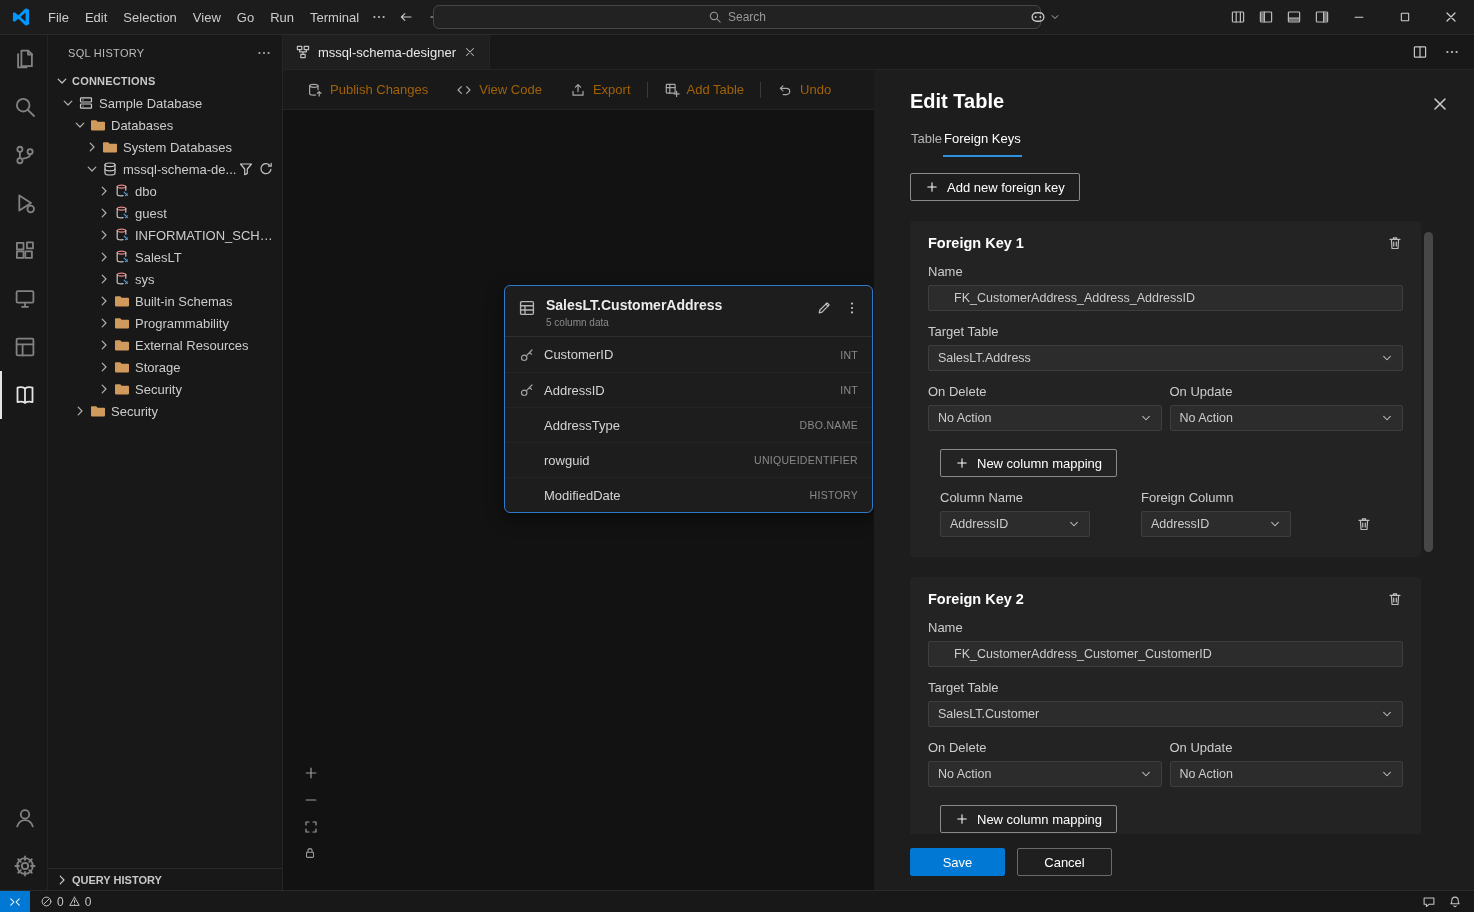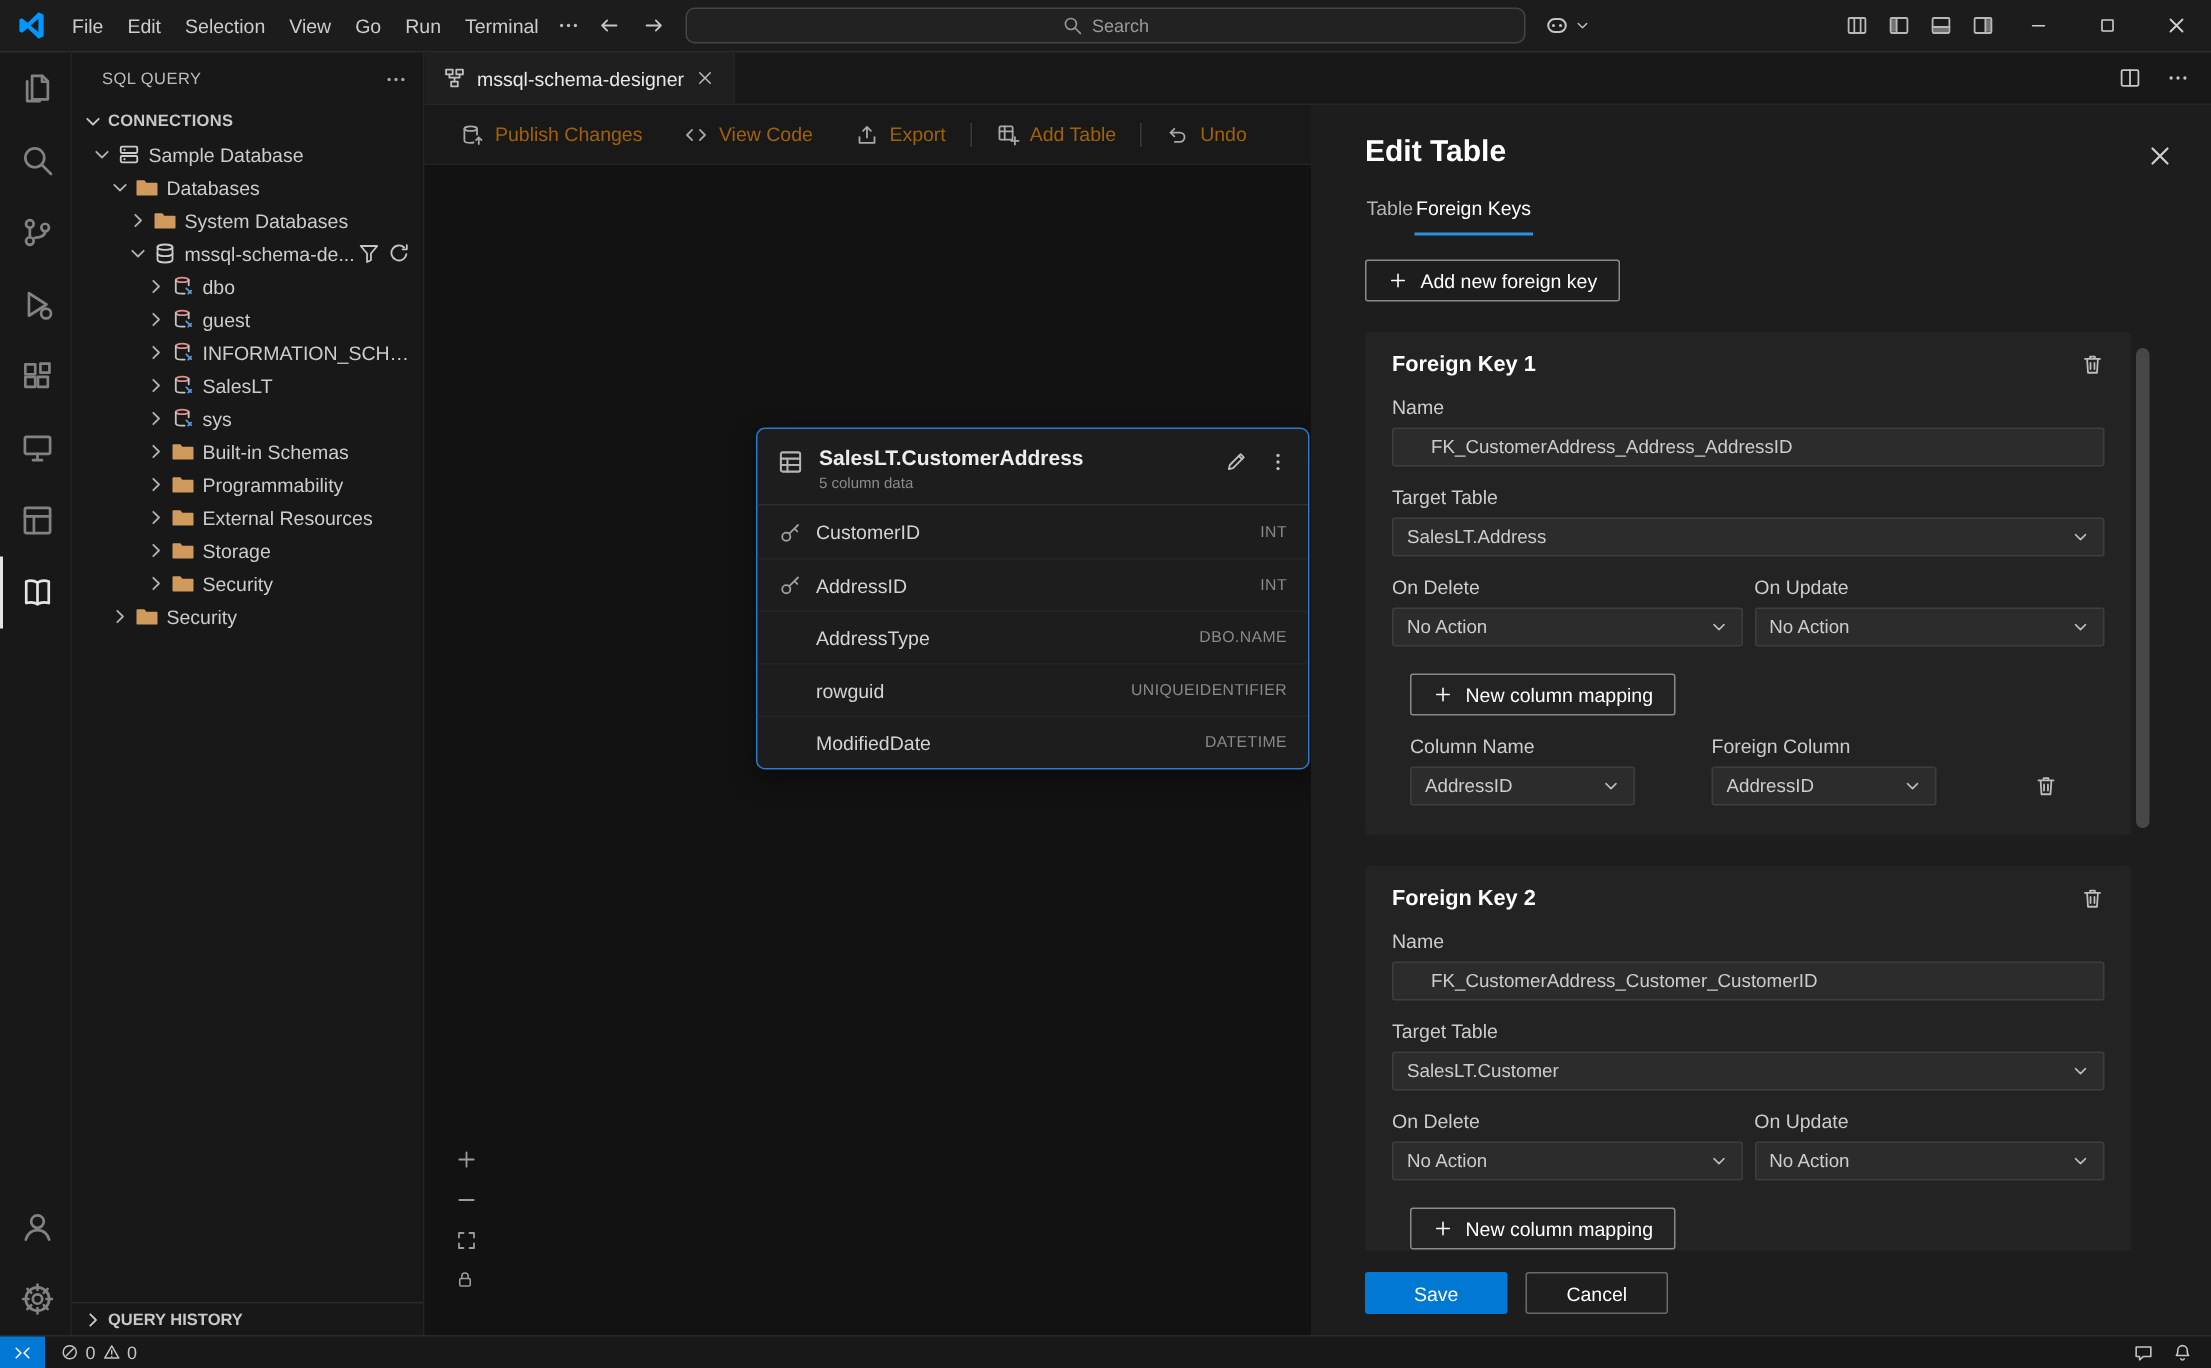--- a/index.html
+++ b/index.html
@@ -13,21 +13,21 @@
   .ic16{width:16px;height:16px}.ic18{width:18px;height:18px}.ic20{width:20px;height:20px}.ic24{width:24px;height:24px}
   .dim{color:#a8a8a8}.dim2{color:#bdbdbd}
 
   
   .titlebar { height:35px; flex:none; display:flex; align-items:center; background:#1c1c1c; border-bottom:1px solid #2a2a2a; position:relative; z-index:5; }
   .logo { width:22px; height:22px; margin:0 8px 0 10px; }
   .menubar { display:flex; align-items:center; }
   .menu-item { font-size:13px; color:#cccccc; padding:4px 8px; border-radius:4px; cursor:default; }
   .menu-more { margin:0 4px; color:#bdbdbd; }
   .navarrow { margin:0 7px; color:#c5c5c5; }
-  .searchbox { position:absolute; left:50%; top:5px; transform:translateX(-50%); width:560px; height:24px; background:#222222; border:1px solid #454545; border-radius:6px; display:flex; align-items:center; justify-content:center; gap:6px; color:#9a9a9a; font-size:12px; }
+  .searchbox { position:absolute; left:50%; top:5px; transform:translateX(-50%); width:608px; height:24px; background:#222222; border:1px solid #454545; border-radius:6px; display:flex; align-items:center; justify-content:center; gap:6px; color:#9a9a9a; font-size:12px; }
   .copilot { position:absolute; left:calc(50% + 292px); top:8px; display:flex; align-items:center; gap:2px; color:#c5c5c5; }
   .tb-right { margin-left:auto; display:flex; align-items:center; height:100%; }
   .tb-right .lay { width:28px; height:100%; display:flex; align-items:center; justify-content:center; color:#b9b9b9; }
   .winbtn { width:46px; height:100%; display:flex; align-items:center; justify-content:center; color:#d0d0d0; }
 
   
   .main { flex:1; display:flex; min-height:0; }
 
   .activitybar { width:48px; flex:none; background:#181818; border-right:1px solid #232323; display:flex; flex-direction:column; }
   .ab-item { height:48px; display:flex; align-items:center; justify-content:center; color:#828282; border-left:2px solid transparent; }
@@ -318,21 +318,21 @@
                 <circle cx="8" cy="8" r="5.2"></circle>
                 <path d="M8 1.6v2.4M8 12v2.4M1.6 8H4M12 8h2.4M3.5 3.5l1.7 1.7M10.8 10.8l1.7 1.7M12.5 3.5l-1.7 1.7M5.2 10.8l-1.7 1.7"></path>
               </svg>
             </span>
           </div>
       </div>
     </nav>
 
     <aside class="sidebar">
       <div class="sb-header">
-        <span>SQL QUERY</span>
+        <span>SQL HISTORY</span>
         <span class="grow"></span>
         <span class="ic ic16 dim">
             <svg viewBox="0 0 16 16" fill="currentColor">
               <circle cx="3.4" cy="8" r="1.1"></circle>
               <circle cx="8" cy="8" r="1.1"></circle>
               <circle cx="12.6" cy="8" r="1.1"></circle>
             </svg>
           </span>
       </div>
       <div class="section-head">
@@ -742,21 +742,21 @@
        <span class="tc-type">DBO.NAME</span>
      </div>
                   <div class="tc-row">
        <span class="ic ic16 keycell"></span>
        <span class="tc-name">rowguid</span>
        <span class="tc-type">UNIQUEIDENTIFIER</span>
      </div>
                   <div class="tc-row">
        <span class="ic ic16 keycell"></span>
        <span class="tc-name">ModifiedDate</span>
-       <span class="tc-type">DATETIME</span>
+       <span class="tc-type">HISTORY</span>
      </div>
                 </div>
             </div>
 
             <div class="zoom-controls">
               <span class="ic ic16">
                   <svg viewBox="0 0 16 16" fill="none" stroke="currentColor" stroke-width="1.2" stroke-linecap="round" stroke-linejoin="round">
                     <path d="M8 3.2v9.6M3.2 8h9.6"></path>
                   </svg>
                 </span>

